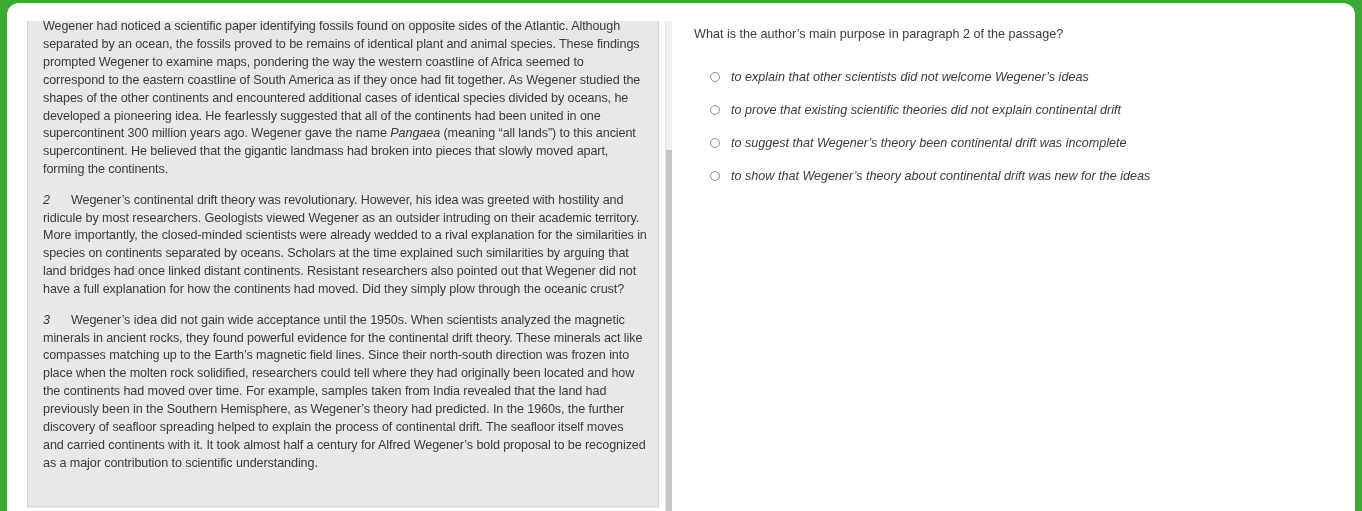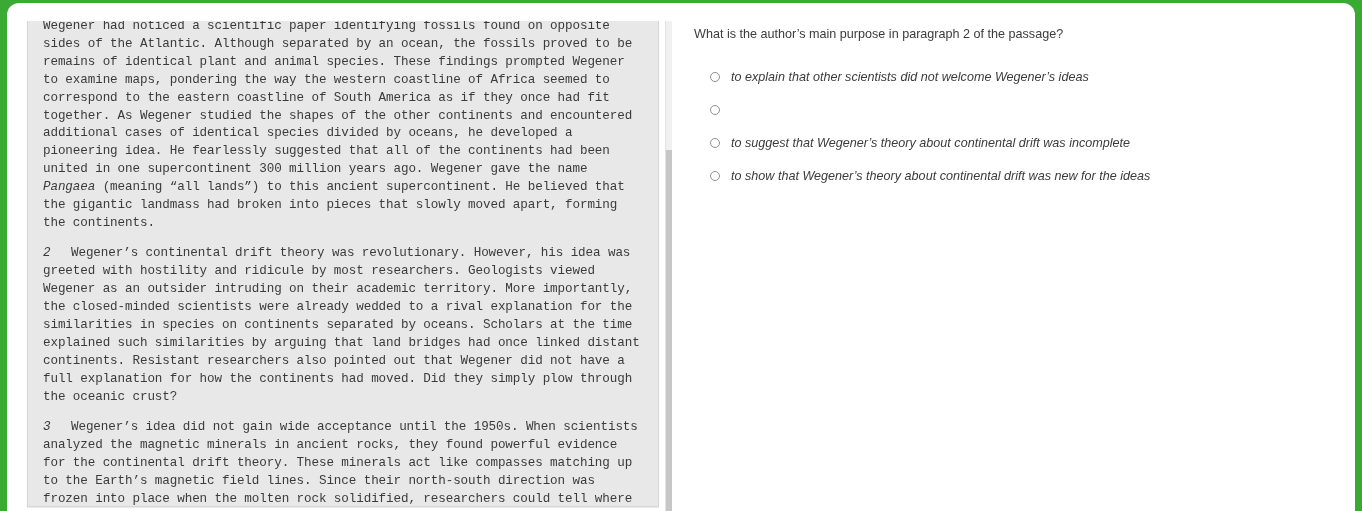--- a/index.html
+++ b/index.html
@@ -38,21 +38,20 @@
       left: 15px;
       top: -3px;
       width: 604px;
       color: #3b3b3b;
       font-size: 12.6px;
       line-height: 17.9px;
       letter-spacing: -0.1px;
     }
     .passage-content p {
       margin: 0 0 12.5px 0;
-      font-family: Liberation Mono, monospace;
     }
     .pnum {
       font-style: italic;
       display: inline-block;
       width: 28px;
     }
     .scrollbar {
       position: absolute;
       left: 658px;
       top: 18px;
@@ -127,24 +126,25 @@
 
   <div class="question-pane">
     <p class="question-text">What is the author’s main purpose in paragraph 2 of the passage?</p>
     <ul class="options">
       <li class="option">
         <span class="radio"></span>
         <span class="option-label">to explain that other scientists did not welcome Wegener’s ideas</span>
       </li>
       <li class="option">
         <span class="radio"></span>
+        <span class="option-label">to prove that existing scientific theories did not explain continental drift</span>
       </li>
       <li class="option">
         <span class="radio"></span>
-        <span class="option-label">to suggest that Wegener’s theory about continental drift was incomplete</span>
+        <span class="option-label">to suggest that Wegener’s theory been continental drift was incomplete</span>
       </li>
       <li class="option">
         <span class="radio"></span>
         <span class="option-label">to show that Wegener’s theory about continental drift was new for the ideas</span>
       </li>
     </ul>
   </div>
 
 </div>
 

